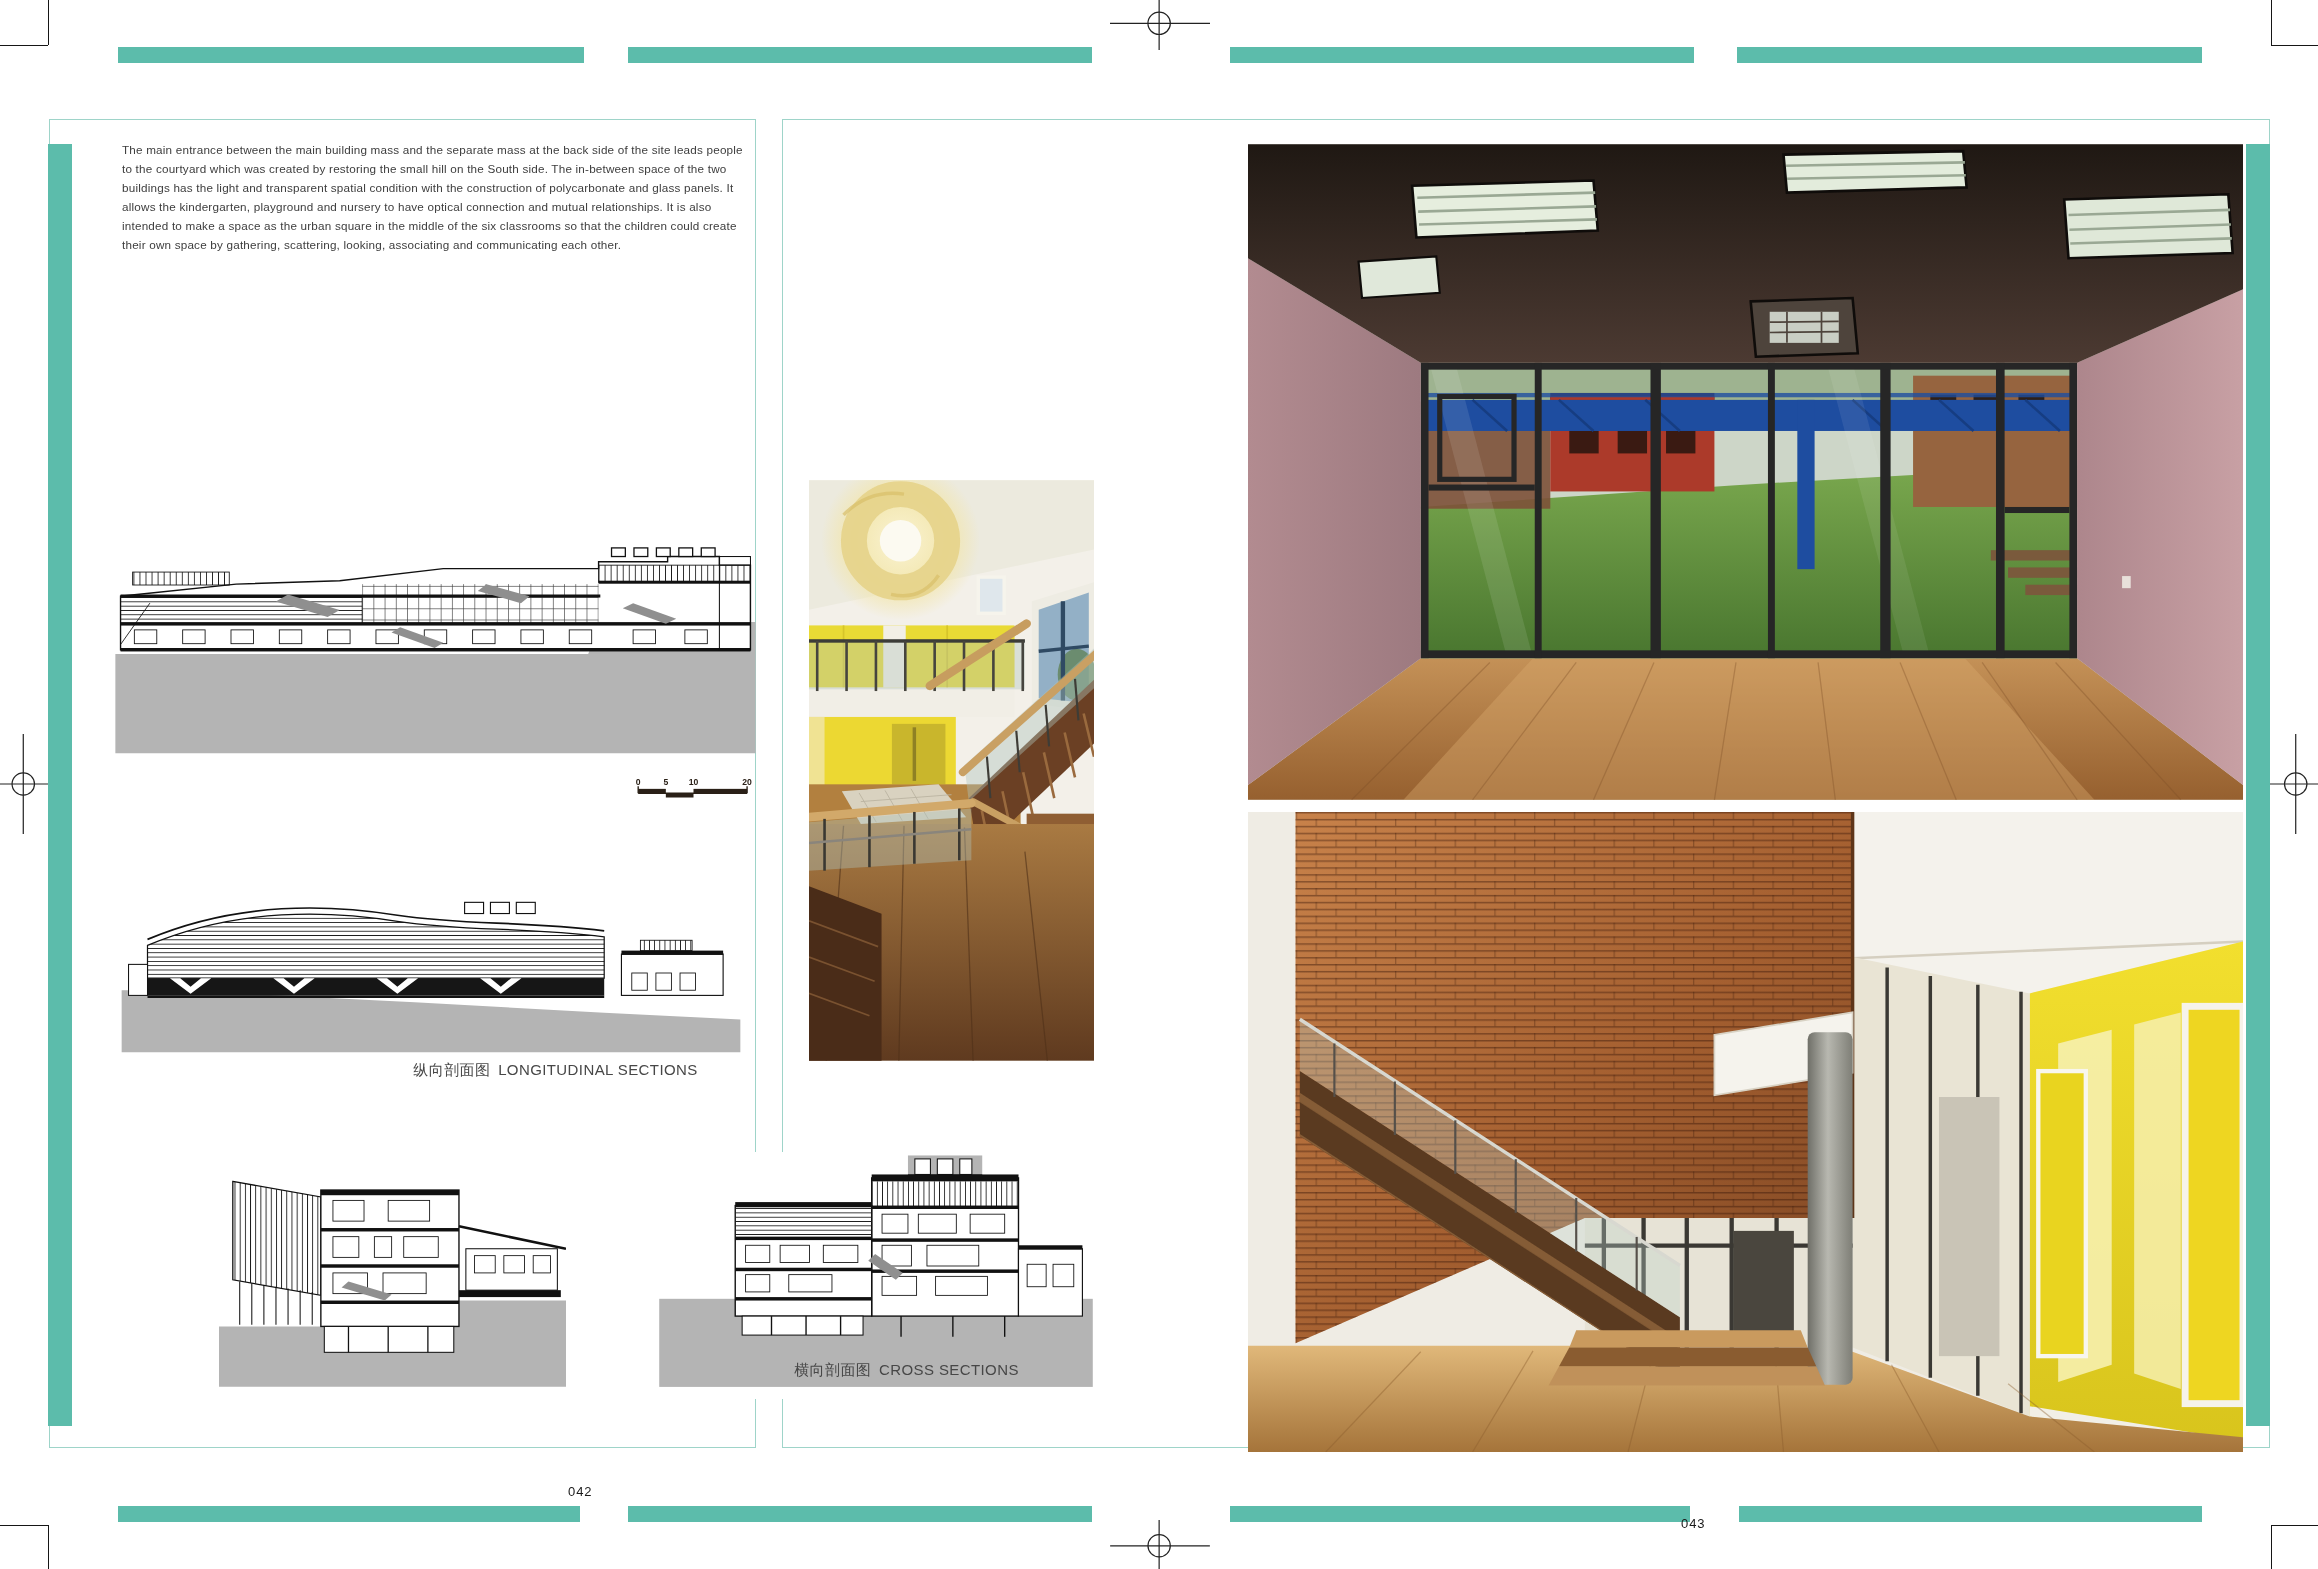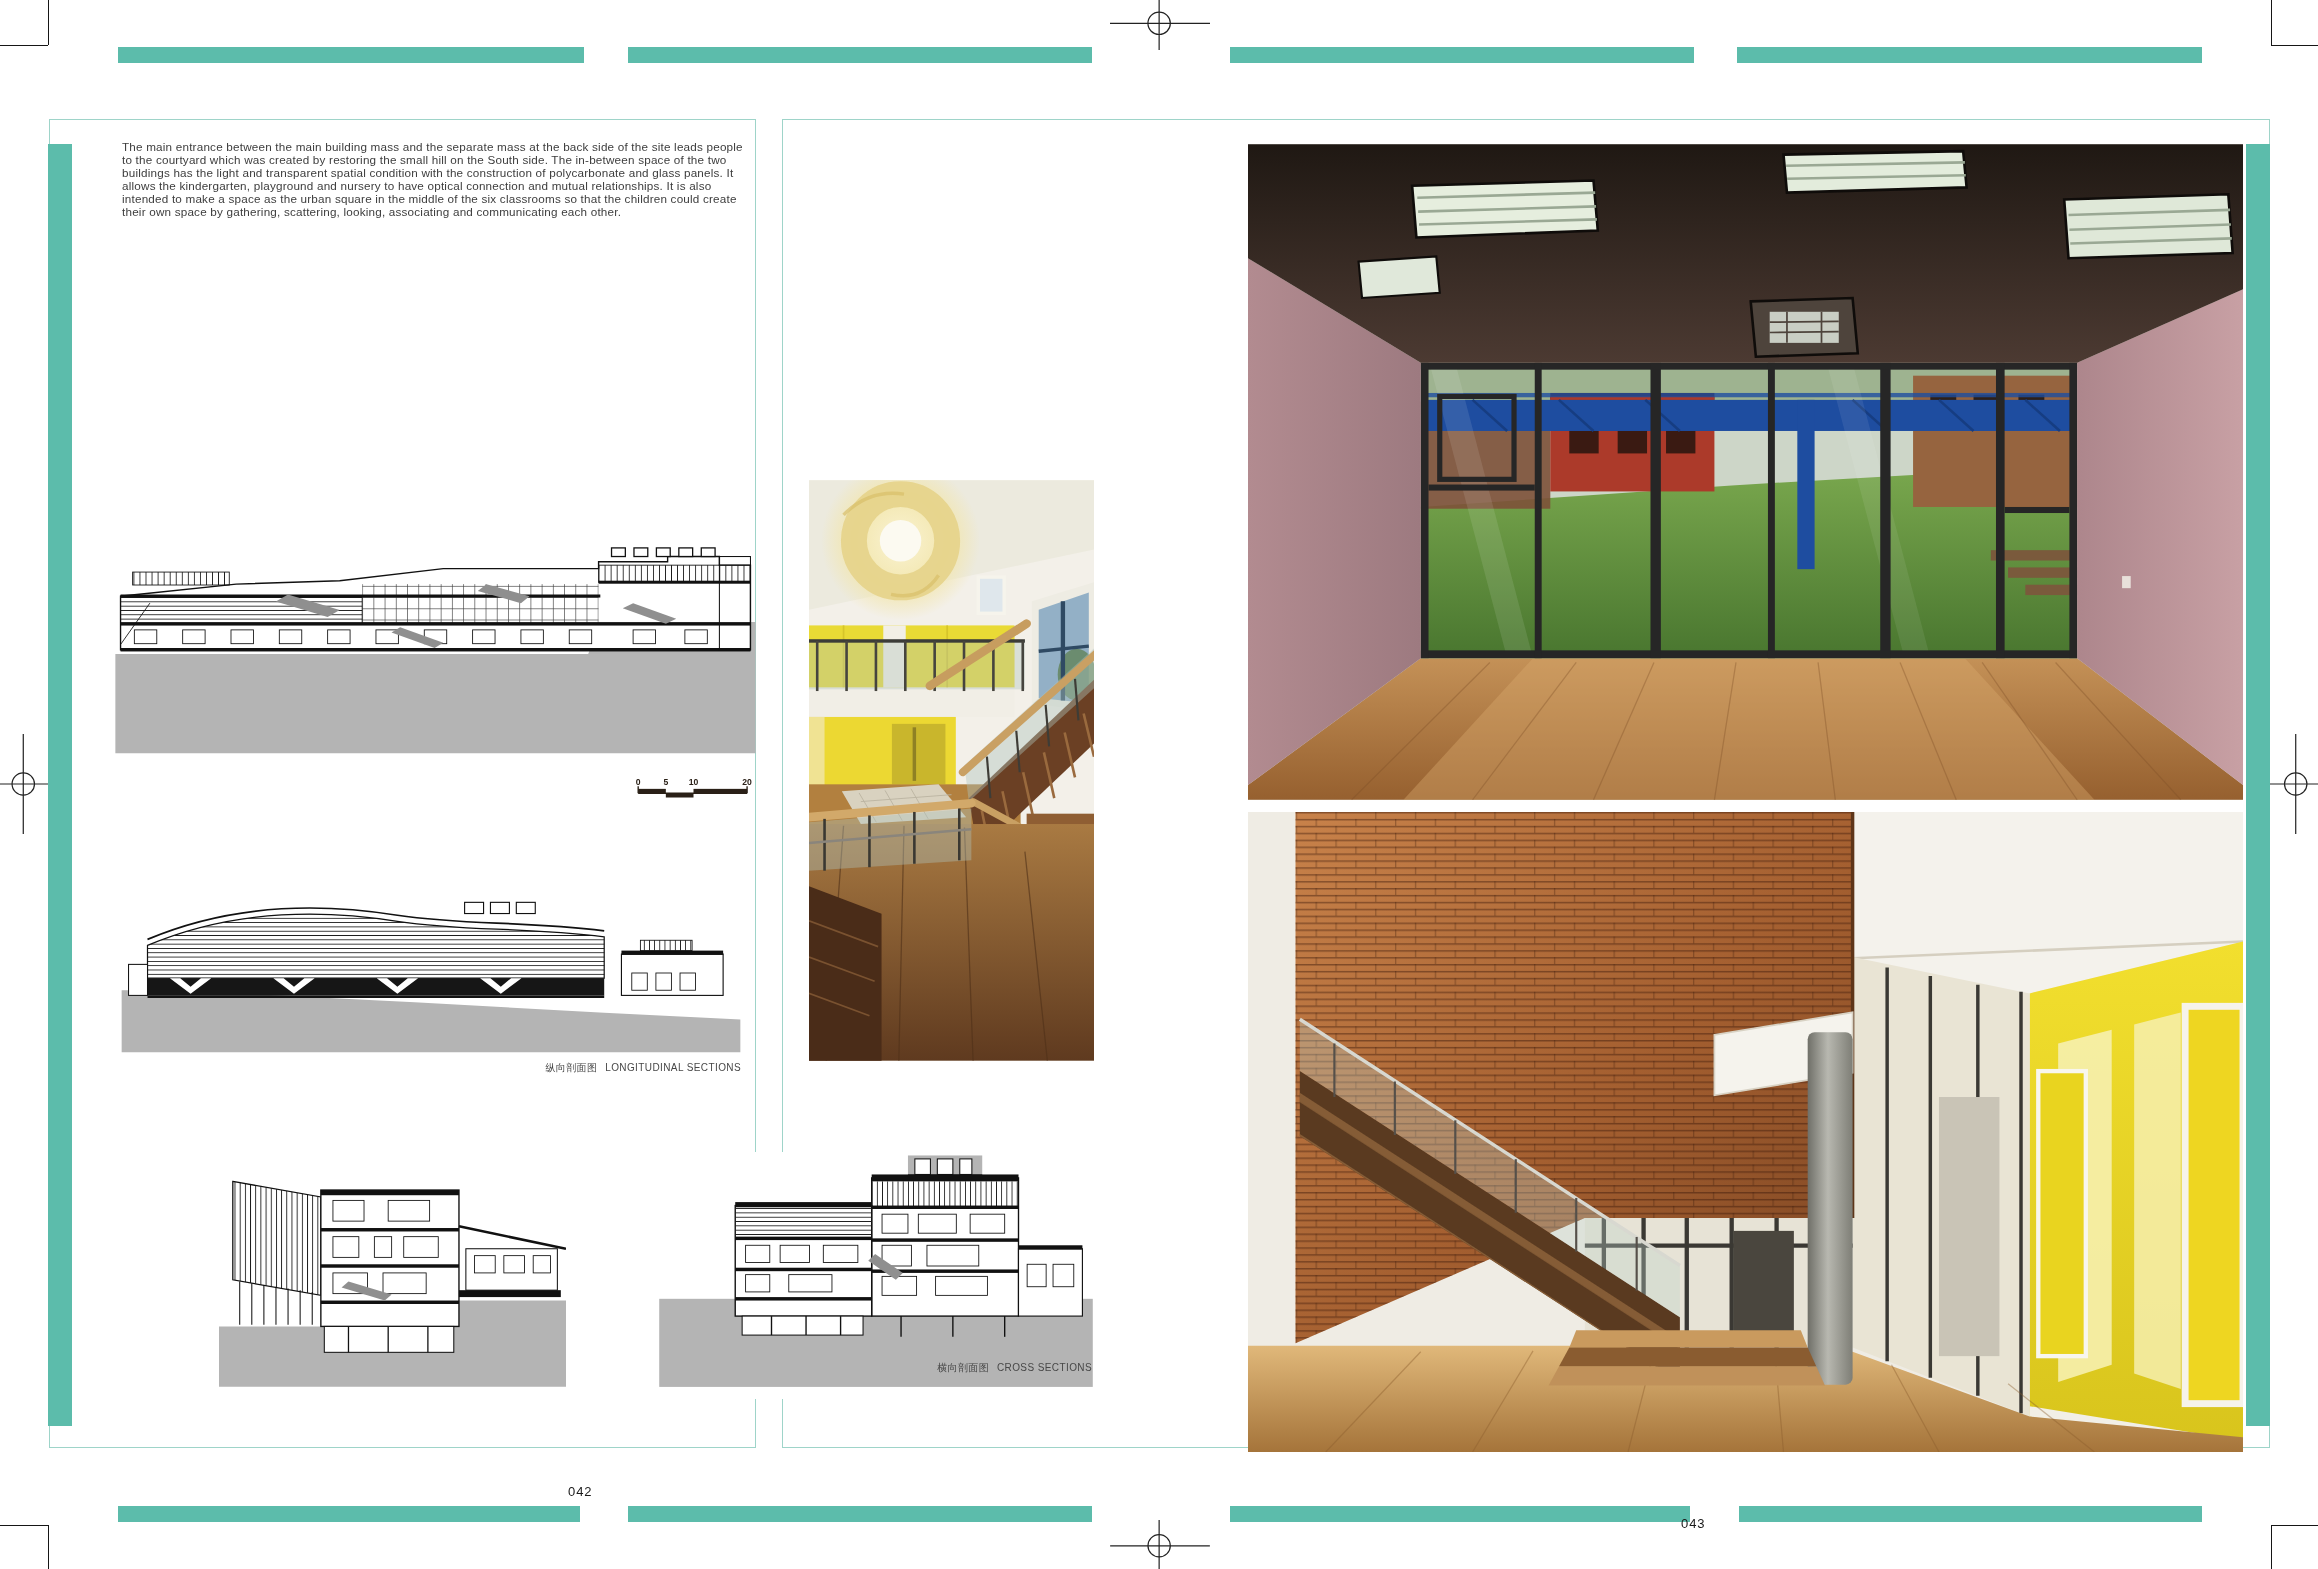--- a/index.html
+++ b/index.html
@@ -2,23 +2,23 @@
 <html style="font-size:14px"><head>
 <meta charset="utf-8">
 <style>
   html,body{margin:0;padding:0}
   body{width:2319px;height:1570px;background:#ffffff;position:relative;overflow:hidden;
        font-family:"Liberation Sans",sans-serif}
   .tealbar{position:absolute;background:#5cbcab}
   .page-box{position:absolute;border:0.9px solid #9ed4c9;box-sizing:border-box;background:transparent}
   .cropline{position:absolute;background:#161616}
   .pagenum{position:absolute;width:66px;text-align:left;font-size:13px;color:#1a1a1a;letter-spacing:0.9px}
-  .caption{position:absolute;width:371px;text-align:right;font-size:10px;color:#474747;letter-spacing:0.4px;white-space:nowrap}
+  .caption{position:absolute;width:371px;text-align:center;font-size:15px;color:#474747;letter-spacing:0.4px;white-space:nowrap}
   .caption .zh{margin-right:7.8px}
-  .para{position:absolute;left:122px;top:140px;width:634px;font-size:11.7px;line-height:13px;
+  .para{position:absolute;left:122px;top:140px;width:634px;font-size:11.7px;line-height:19px;
         color:#3d3d3d;letter-spacing:0.2px;text-align:left}
   svg{display:block;position:absolute}
 </style>
 </head>
 <body>
 
 <div class="cropline" style="left:48px;top:0;width:0.9px;height:45px"></div>
 <div class="cropline" style="left:0;top:45px;width:48px;height:0.9px"></div>
 <div class="cropline" style="left:48px;top:1525px;width:0.9px;height:45px"></div>
 <div class="cropline" style="left:0;top:1525px;width:48px;height:0.9px"></div>

